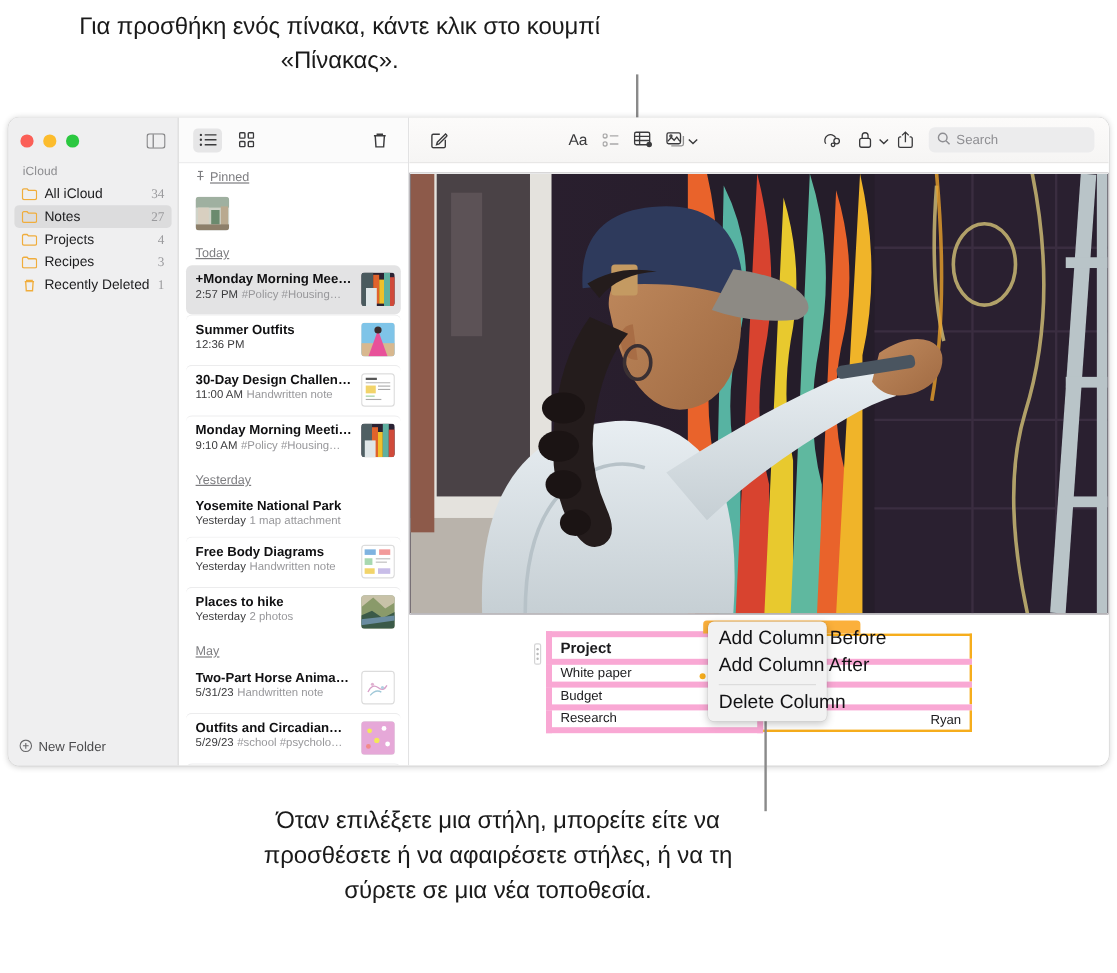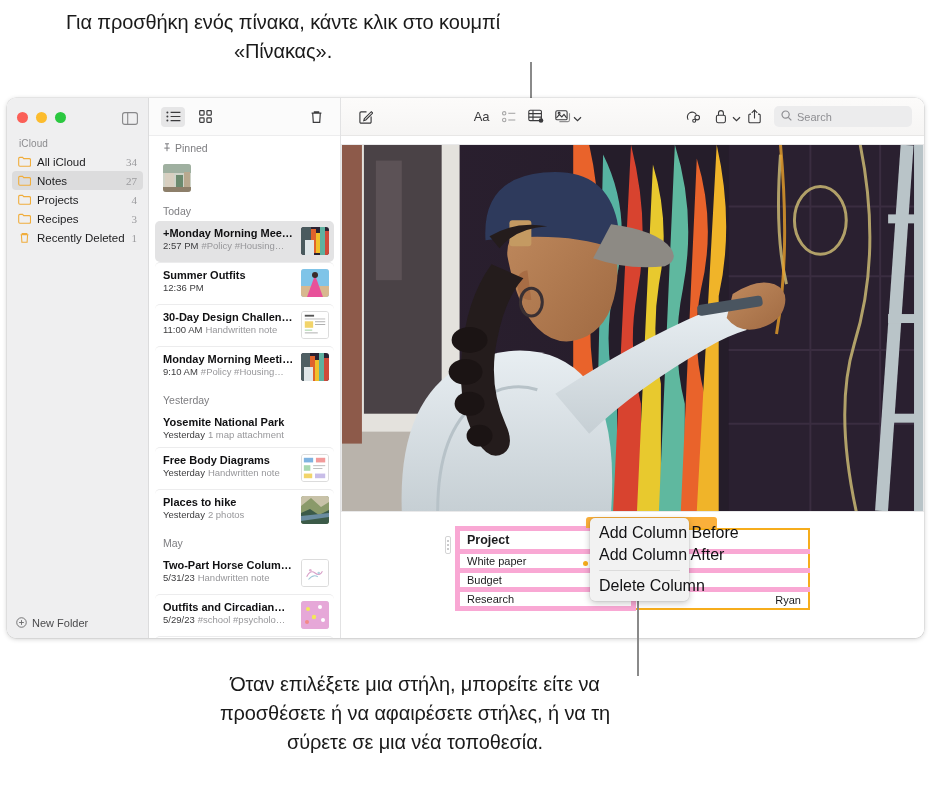--- a/index.html
+++ b/index.html
@@ -102,21 +102,21 @@
   .nl-btn {
     width: 24px; height: 20px; border-radius: 4px;
     display: flex; align-items: center; justify-content: center;
   }
   .nl-btn.active { background: #e6e6e7; }
   .nl-spacer { flex: 1; }
   .nl-scroll { flex: 1; overflow: hidden; }
   .nl-group {
     font-size: 10.5px; color: #7d7d80;
     padding: 6px 0 4px 14px;
-    display: flex; align-items: flex-end; gap: 4px;
+    display: flex; align-items: flex-end; gap: 4px; text-decoration: underline;
   }
   .note-row {
     display: flex; align-items: flex-start;
     margin: 0 6px; padding: 6px 5px 7px 8px;
     border-radius: 5px; gap: 7px;
     border-top: 1px solid #ececed;
   }
   .note-row.first { border-top: none; }
   .note-row.selected { background: #e3e3e4; border-top-color: transparent; }
   .note-text { flex: 1; min-width: 0; }
@@ -494,21 +494,21 @@
               <path d="M0 20 L28 17 L28 21 L0 25 Z" fill="#6a8ca0"></path>
             </svg>
           </div>
         </div>
 
         <div class="nl-group">
           <span>May</span>
         </div>
         <div class="note-row first">
           <div class="note-text">
-            <div class="note-title">Two-Part Horse Column…</div>
+            <div class="note-title">Two-Part Horse Anima…</div>
             <div class="note-meta"><span>5/31/23</span><span class="sub">Handwritten note</span></div>
           </div>
           <div class="thumb doc">
             <svg viewBox="0 0 28 28" preserveAspectRatio="none">
               <rect width="28" height="28" fill="#ffffff"></rect>
               <path d="M5 18 q4-8 9-4 t8-2" stroke="#d8a0c8" fill="none" stroke-width="1.2"></path>
               <path d="M7 21 q5-6 10-3" stroke="#a0c8d8" fill="none" stroke-width="1.2"></path>
               <circle cx="9" cy="11" r="1.4" fill="#e0b0d0"></circle>
               <circle cx="18" cy="14" r="1.4" fill="#b0d0e0"></circle>
             </svg>

